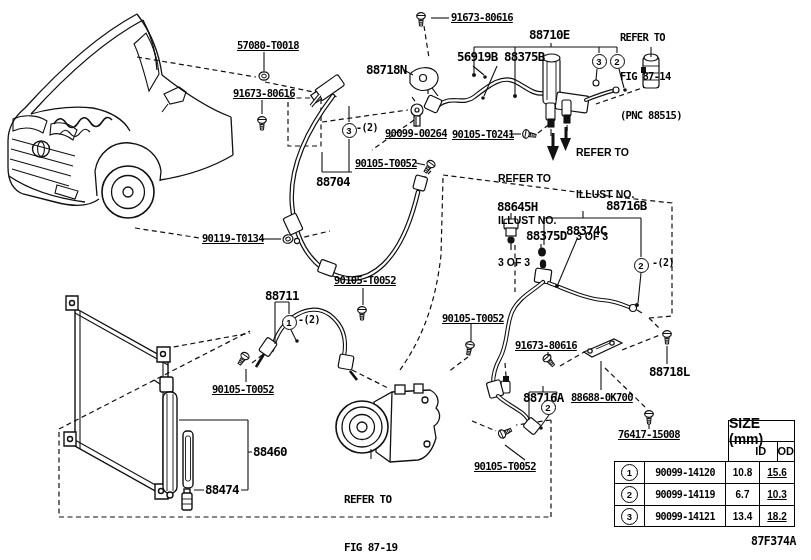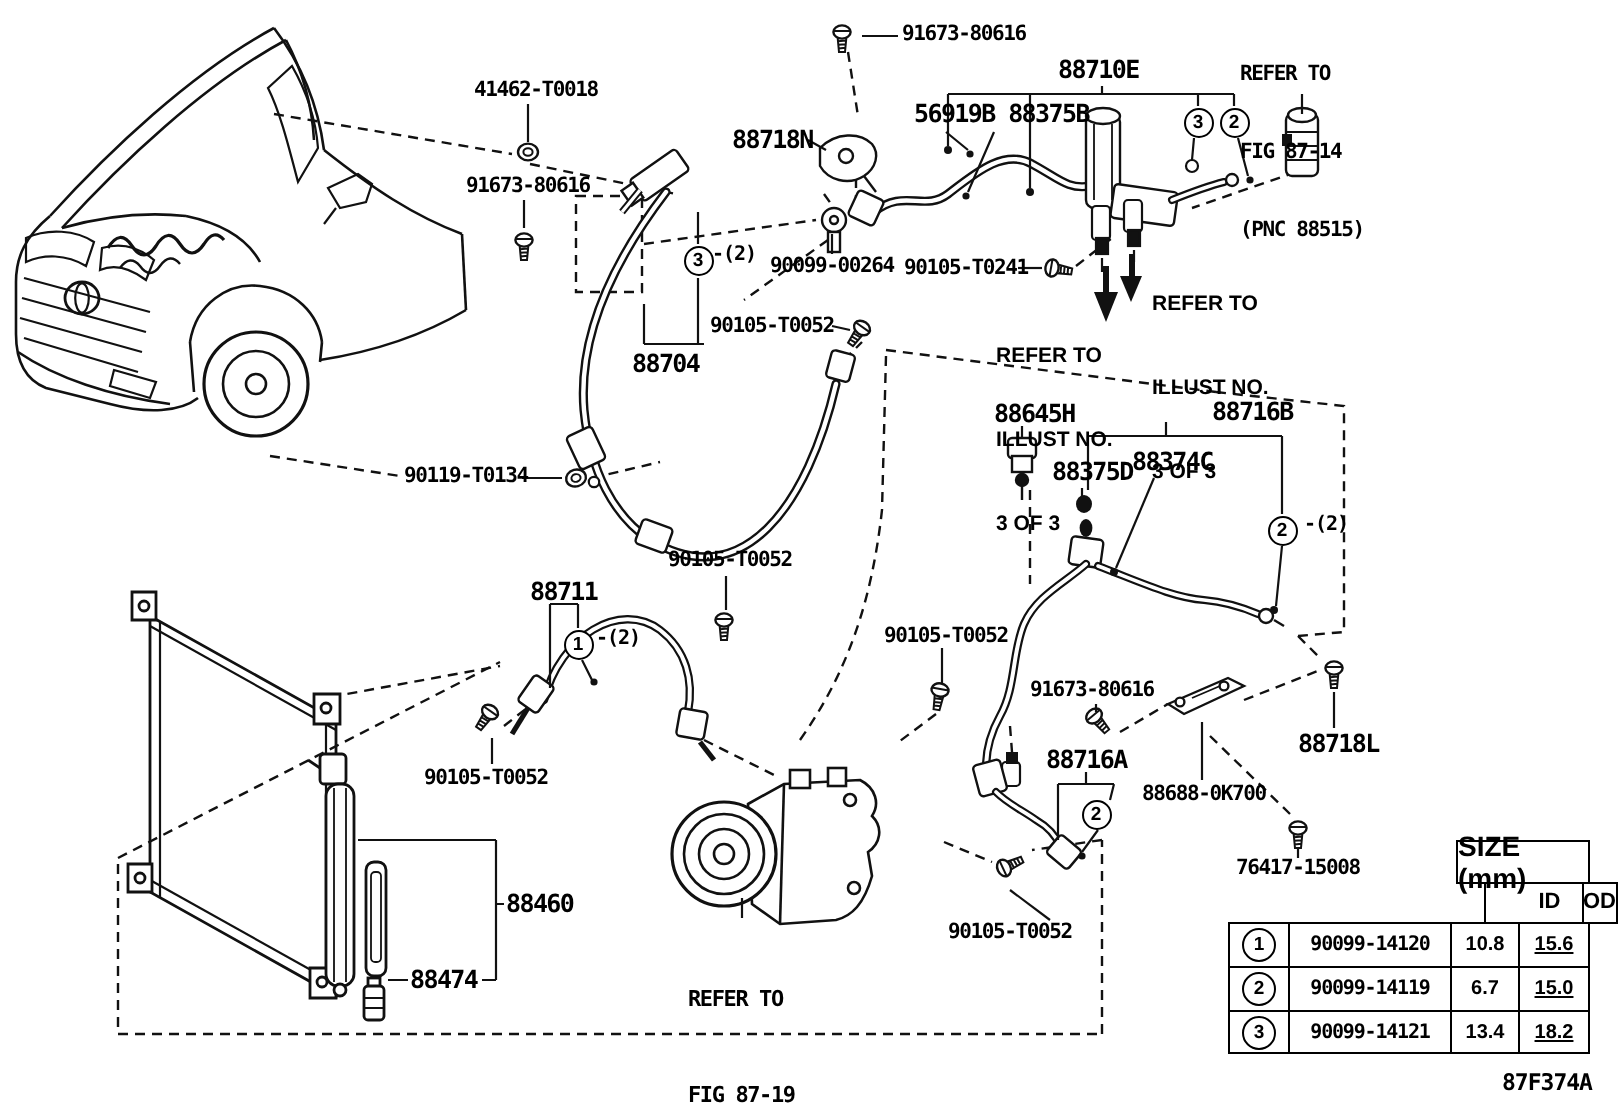--- a/index.html
+++ b/index.html
@@ -1,33 +1,33 @@
 <!DOCTYPE html>
 <html><head>
 <meta charset="utf-8">
 <style>
   html,body{margin:0;padding:0;background:#fff;}
   #stage{position:relative;width:811px;height:560px;background:#fff;overflow:hidden;
          font-family:"DejaVu Sans Mono",monospace;color:#000;}
   #art{position:absolute;left:0;top:0;}
   .lbl{position:absolute;white-space:pre;font-weight:bold;line-height:1.05;}
-  .s{font-size:10.5px;letter-spacing:-0.7px;}
+  .s{font-size:10.5px;letter-spacing:-0.7px;text-decoration:underline;}
   .m{font-size:12.5px;letter-spacing:-0.8px;}
   .q{font-size:10px;letter-spacing:-0.5px;font-weight:bold;}
   .note-mono{position:absolute;font-weight:bold;font-size:10.5px;letter-spacing:-0.7px;line-height:13px;white-space:pre;}
   .note-sans{position:absolute;font-family:"Liberation Sans",sans-serif;font-weight:bold;font-size:10.5px;line-height:14px;white-space:pre;}
   .cnum{position:absolute;width:15px;height:15px;border:1.6px solid #000;border-radius:50%;
         display:flex;align-items:center;justify-content:center;
         font-family:"Liberation Sans",sans-serif;font-size:9.5px;font-weight:bold;background:#fff;box-sizing:border-box;}
   
   .size-table{position:absolute;left:614px;top:420px;width:181px;height:107px;
               font-family:"Liberation Sans",sans-serif;font-weight:bold;}
   .st-title{position:absolute;left:114px;top:0;width:67px;height:22px;border:1.8px solid #000;
             box-sizing:border-box;display:flex;align-items:center;justify-content:center;font-size:14px;}
-  .st-sub{position:absolute;left:128px;top:20.5px;width:67px;height:21.5px;border:1.8px solid #000;box-sizing:border-box;display:flex;padding-left:16px;}
+  .st-sub{position:absolute;left:114px;top:20.5px;width:67px;height:21.5px;border:1.8px solid #000;box-sizing:border-box;display:flex;padding-left:16px;}
   .st-sub .sc{display:flex;align-items:center;justify-content:center;font-size:11px;}
   .st-sub .sc1{width:34px;border-right:1.2px solid #000;}
   .st-sub .sc2{flex:1;}
   .st-body{position:absolute;left:0;top:40.5px;width:181px;height:66px;border:1.8px solid #000;box-sizing:border-box;}
   .st-row{display:flex;height:21px;border-bottom:1.2px solid #000;}
   .st-row:last-child{border-bottom:none;}
   .st-cell{display:flex;align-items:center;justify-content:center;box-sizing:border-box;}
   .cell-no{width:30px;border-right:1.2px solid #000;}
   .cell-part{width:81px;border-right:1.2px solid #000;font-family:"DejaVu Sans Mono",monospace;font-size:10px;letter-spacing:-0.6px;}
   .cell-id{width:34px;border-right:1.2px solid #000;font-size:10px;}
@@ -343,38 +343,38 @@
         <circle cx="483" cy="98" r="1.8"></circle>
     <circle cx="625" cy="90" r="1.8"></circle>
         <circle cx="557" cy="286" r="2"></circle>
     <circle cx="637" cy="305" r="2"></circle>
         <circle cx="297" cy="341" r="1.8"></circle>
     <circle cx="541" cy="428" r="1.8"></circle>
     <circle cx="596" cy="83" r="3" fill="#fff" stroke="#111" stroke-width="1.1"></circle>
   </g>
 </svg>
 
-  <div class="lbl s" style="left:237px;top:40px">41462-T0018</div>
+  <div class="lbl s" style="left:237px;top:40px">57080-T0018</div>
   <div class="lbl s" style="left:233px;top:88px">91673-80616</div>
   <div class="lbl s" style="left:451px;top:12px">91673-80616</div>
   <div class="lbl m" style="left:366px;top:63px">88718N</div>
   <div class="lbl m" style="left:529px;top:28px">88710E</div>
   <div class="lbl m" style="left:457px;top:50px">56919B 88375B</div>
   <div class="lbl s" style="left:385px;top:128px">90099-00264</div>
   <div class="lbl s" style="left:452px;top:129px">90105-T0241</div>
   <div class="lbl s" style="left:355px;top:158px">90105-T0052</div>
   <div class="lbl m" style="left:316px;top:175px">88704</div>
   <div class="lbl s" style="left:202px;top:233px">90119-T0134</div>
   <div class="lbl m" style="left:497px;top:200px">88645H</div>
   <div class="lbl m" style="left:606px;top:199px">88716B</div>
   <div class="lbl m" style="left:526px;top:229px">88375D</div>
   <div class="lbl m" style="left:566px;top:224px">88374C</div>
   <div class="lbl s" style="left:442px;top:313px">90105-T0052</div>
   <div class="lbl s" style="left:515px;top:340px">91673-80616</div>
-  <div class="lbl m" style="left:523px;top:373px">88716A</div>
+  <div class="lbl m" style="left:523px;top:391px">88716A</div>
   <div class="lbl s" style="left:571px;top:392px">88688-0K700</div>
   <div class="lbl m" style="left:649px;top:365px">88718L</div>
   <div class="lbl s" style="left:618px;top:429px">76417-15008</div>
   <div class="lbl s" style="left:474px;top:461px">90105-T0052</div>
   <div class="lbl m" style="left:265px;top:289px">88711</div>
   <div class="lbl s" style="left:334px;top:275px">90105-T0052</div>
   <div class="lbl s" style="left:212px;top:384px">90105-T0052</div>
   <div class="lbl m" style="left:253px;top:445px">88460</div>
   <div class="lbl m" style="left:205px;top:483px">88474</div>
 
@@ -423,21 +423,21 @@
         <div class="st-cell cell-part">90099-14120</div>
         <div class="st-cell cell-id">10.8</div>
         <div class="st-cell cell-od">15.6</div>
       </div>
       <div class="st-row">
         <div class="st-cell cell-no">
             <span class="tnum">2</span>
           </div>
         <div class="st-cell cell-part">90099-14119</div>
         <div class="st-cell cell-id">6.7</div>
-        <div class="st-cell cell-od">15.0</div>
+        <div class="st-cell cell-od">10.3</div>
       </div>
       <div class="st-row">
         <div class="st-cell cell-no">
             <span class="tnum">3</span>
           </div>
         <div class="st-cell cell-part">90099-14121</div>
         <div class="st-cell cell-id">13.4</div>
         <div class="st-cell cell-od">18.2</div>
       </div>
     </div>

